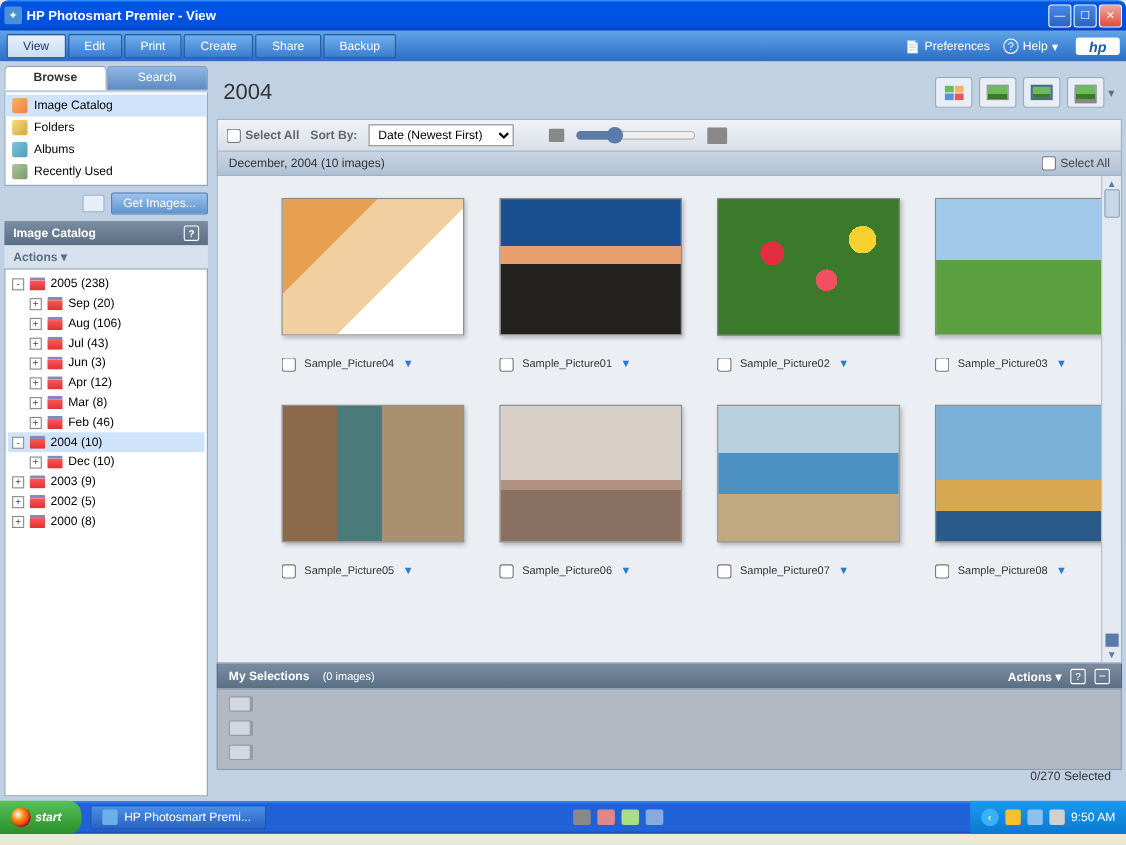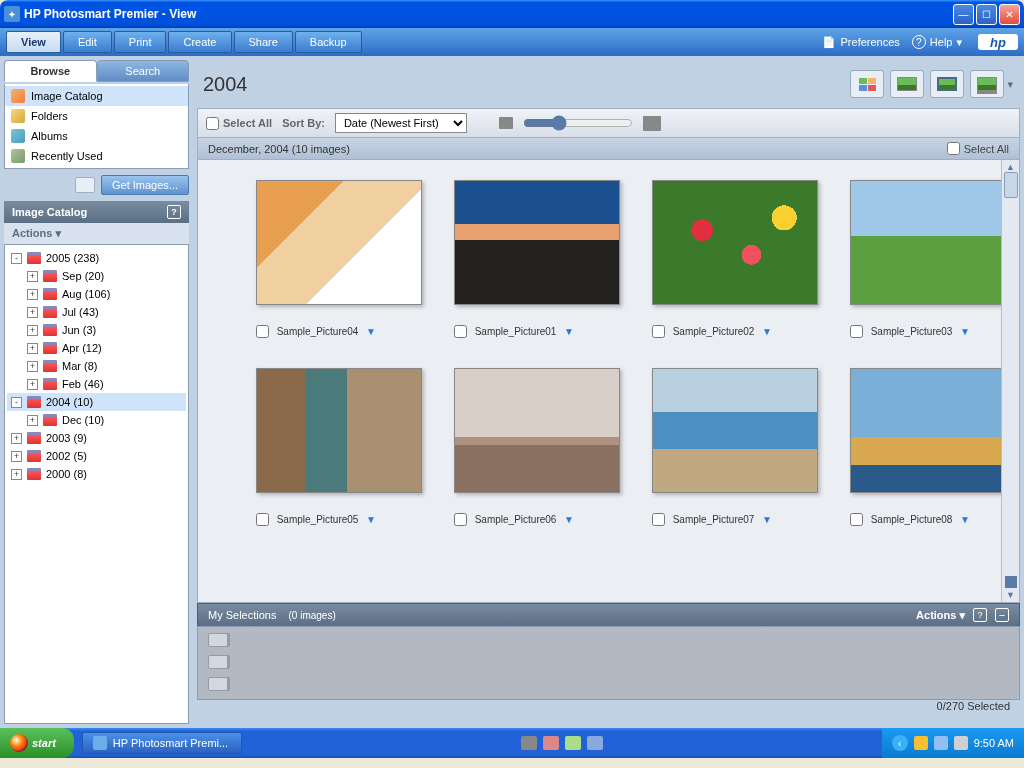--- a/index.html
+++ b/index.html
@@ -11,21 +11,21 @@
 .titlebar-text { font-weight: bold; font-size: 12px; flex: 1; }
 .window-controls { display: flex; gap: 2px; }
 .win-btn { width: 21px; height: 21px; border-radius: 3px; border: 1px solid white; display: flex; align-items: center; justify-content: center; font-family: Marlett, Arial; font-size: 10px; color: white; }
 .win-min { background: linear-gradient(to bottom, #4a8ae4, #2c62c8); }
 .win-max { background: linear-gradient(to bottom, #4a8ae4, #2c62c8); }
 .win-close { background: linear-gradient(to bottom, #f5a59a, #e14d3a); }
 
 
 .menubar { height: 28px; background: linear-gradient(to bottom, #5fa3e8, #2b6cc4); display: flex; align-items: center; padding: 0 6px; color: white; }
 .menubar .m-item { padding: 4px 14px; margin-right: 2px; background: linear-gradient(to bottom, #6fb0ee, #3a7cd0); border: 1px solid #2a5a9a; border-radius: 2px; cursor: pointer; font-size: 11px; }
-.menubar .m-item.active { background: linear-gradient(to bottom, #e8f0fa, #c8dcf2); color: #1a3a6a; font-weight: bold; }
+.menubar .m-item.active { background: linear-gradient(to bottom, #e8f0fa, #c8dcf2); color: #1a3a6a; font-weight: normal; }
 .menubar .spacer { flex: 1; }
 .menubar .right-link { margin: 0 6px; cursor: pointer; display: inline-flex; align-items: center; gap: 4px; }
 .hp-logo { width: 40px; height: 16px; background: white; border-radius: 3px; color: #1a5ab0; display:flex;align-items:center;justify-content:center;font-style:italic;font-weight:bold;font-size:13px;margin-left:10px; }
 
 
 .app-body { display: flex; height: 672px; background: #c1d1e4; }
 .sidebar { width: 193px; background: #c1d1e4; display: flex; flex-direction: column; padding: 4px; }
 
 
 .sub-tabs { display: flex; height: 22px; margin-bottom: 2px; }
@@ -369,21 +369,21 @@
       <div class="grid-scroll">
         <div style="color:#5a7aa8;font-size:9px;">▲</div>
         <div class="sb-thumb"></div>
         <div style="flex:1"></div>
         <div style="width:12px;height:12px;background:#5a7aa8;margin-bottom:2px;"></div>
         <div style="color:#5a7aa8;font-size:9px;">▼</div>
       </div>
     </div>
 
     <div class="selections-header">
-      <span style="font-weight:normal;">My Selections</span>
+      <span style="font-weight:bold;">My Selections</span>
       <span style="font-size:10px;">(0 images)</span>
       <span class="sh-right">
         <span style="font-weight:bold;cursor:pointer;">Actions  ▾</span>
         <span class="help-icon">?</span>
         <span class="help-icon" style="font-size:11px;">−</span>
       </span>
     </div>
     <div class="selections-body">
       <div class="sel-tool"></div>
       <div class="sel-tool"></div>

